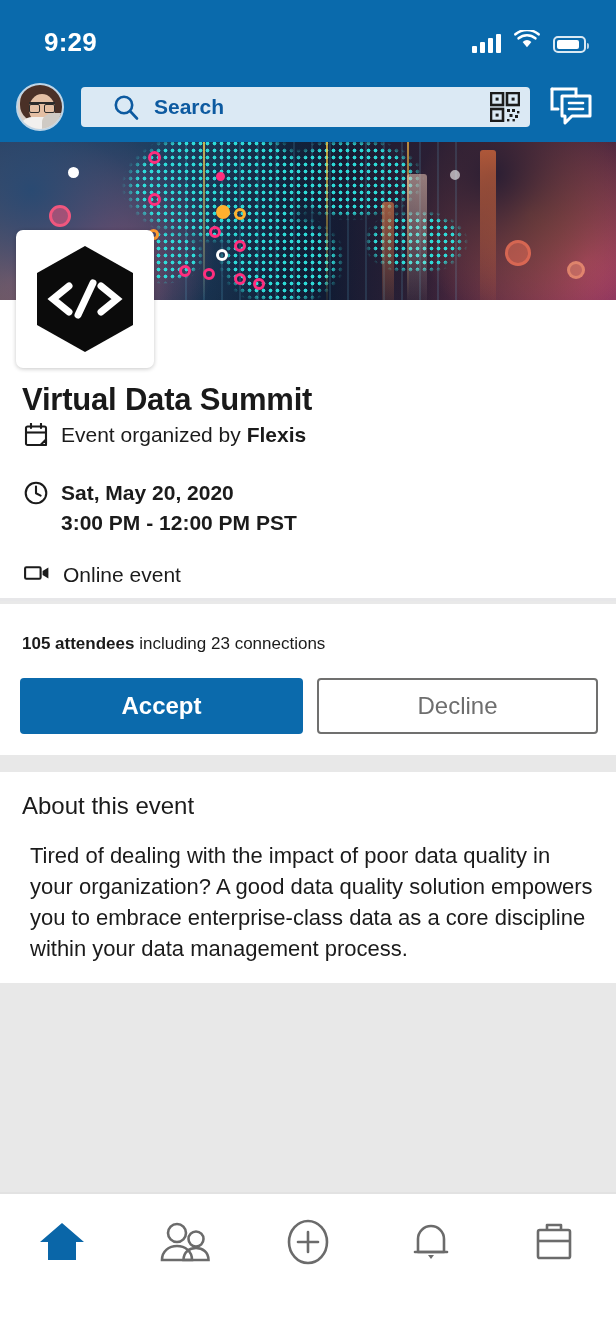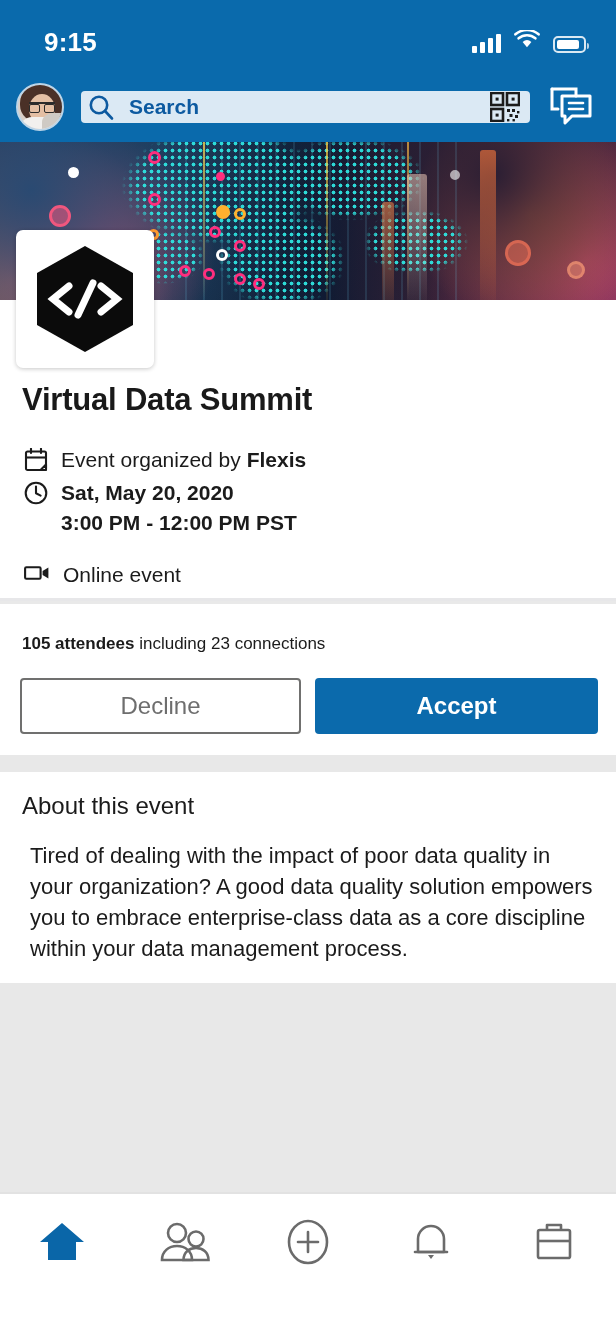--- a/index.html
+++ b/index.html
@@ -48,23 +48,23 @@
   }
   .avatar .hair{position:absolute;left:2px;top:-2px;width:44px;height:40px;border-radius:50% 50% 45% 45%;background:#4a3027;}
   .avatar .face{position:absolute;left:11px;top:9px;width:26px;height:30px;border-radius:50%;background:#e4bfa4;}
   .avatar .glasses{position:absolute;left:11px;top:17px;width:26px;height:7px;border-top:2px solid #2b2b2b;}
   .avatar .glasses::before,.avatar .glasses::after{content:"";position:absolute;top:0;width:9px;height:7px;border:1.5px solid #2b2b2b;border-radius:2px;}
   .avatar .glasses::before{left:0}.avatar .glasses::after{right:0}
   .avatar .body{position:absolute;left:2px;bottom:-4px;width:44px;height:16px;background:#f2f0ee;border-radius:12px 12px 0 0;}
   .avatar .shoulder{position:absolute;right:-2px;bottom:-2px;width:22px;height:18px;background:#cfcac4;border-radius:50% 0 0 0;}
 
   .searchbox {
-    flex:1; margin-left:17px; margin-right:18px; height:32px;
+    flex:1; margin-left:17px; margin-right:18px; height:40px;
     background:#dbe9f4; border-radius:4px;
-    display:flex; align-items:center; padding:0 10px 0 6px;
+    display:flex; align-items:center; padding:0 10px 0 31px;
   }
   .searchbox .mag { flex:0 0 auto; display:flex; }
   .searchbox .ph { flex:1; margin-left:14px; color:#0d5aa0; font-size:21px; font-weight:700; }
   .qr { flex:0 0 auto; display:flex; }
   .msg-icon { flex:0 0 auto; display:flex; padding-right:4px;}
 
   
   .banner {
     position:absolute; top:142px; left:0; width:616px; height:158px;
     overflow:hidden; background:#131b2e;
@@ -121,21 +121,21 @@
     background:#fff;
   }
   .evt-title{
     position:absolute; left:22px; top:82px;
     font-size:31px; font-weight:700; color:#191919; letter-spacing:-.2px;
   }
   .meta{ position:absolute; left:24px; display:flex; align-items:flex-start; gap:13px; }
   .meta .ico{ flex:0 0 auto; padding-top:3px; }
   .meta .txt{ font-size:21px; color:#1b1b1b; line-height:30px; }
   .meta .txt b{font-weight:700}
-  .m-org{ top:145px; }
+  .m-org{ top:120px; }
   .m-time{ top:178px; }
   .m-online{ top:260px; }
   .m-time .txt{ font-weight:700; }
   .m-time .txt .l2{ font-weight:700; display:block; }
 
   .divider{ position:absolute; left:0; width:616px; height:3px; background:#e7e7e9; }
 
   
   .card2{
     position:absolute; top:604px; left:0; width:616px; height:151px; background:#fff;
@@ -173,21 +173,21 @@
   .navitem{ flex:1; display:flex; align-items:center; justify-content:center; height:60px; cursor:pointer;}
 </style>
 </head>
 <body>
 
 <div class="phone">
 
   <div class="header">
 
     <div class="statusbar">
-      <div class="clock">9:15</div>
+      <div class="clock">9:29</div>
       <div class="status-icons">
         <span class="bars">
             <i></i>
             <i></i>
             <i></i>
             <i></i>
           </span>
         <span>
           <svg width="26" height="19" viewBox="0 0 26 19">
             <path d="M13 17.2 L8.6 11.9a7 7 0 0 1 8.8 0z" fill="#fff"></path>
@@ -331,22 +331,22 @@
       <span class="txt">Online event</span>
     </div>
 
     <div class="divider" style="bottom:0"></div>
   </div>
 
   <div class="card2">
     <div class="attendees"><b>105 attendees</b><span> including 23 connections</span></div>
 
     <div class="actions">
+      <button class="btn btn-accept">Accept</button>
       <button class="btn btn-decline">Decline</button>
-      <button class="btn btn-accept">Accept</button>
     </div>
   </div>
 
   <div class="gap" style="top:755px;height:17px"></div>
 
   <div class="card3">
     <div class="about-h">About this event</div>
     <div class="about-b">Tired of dealing with the impact of poor data quality in your organization? A good data quality solution empowers you to embrace enterprise-class data as a core discipline within your data management process.</div>
   </div>
 

